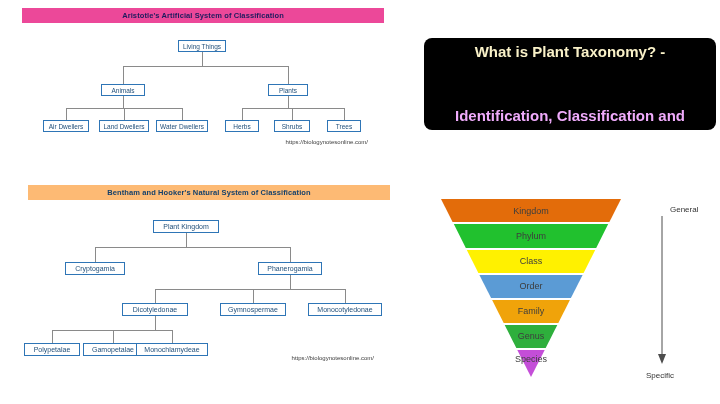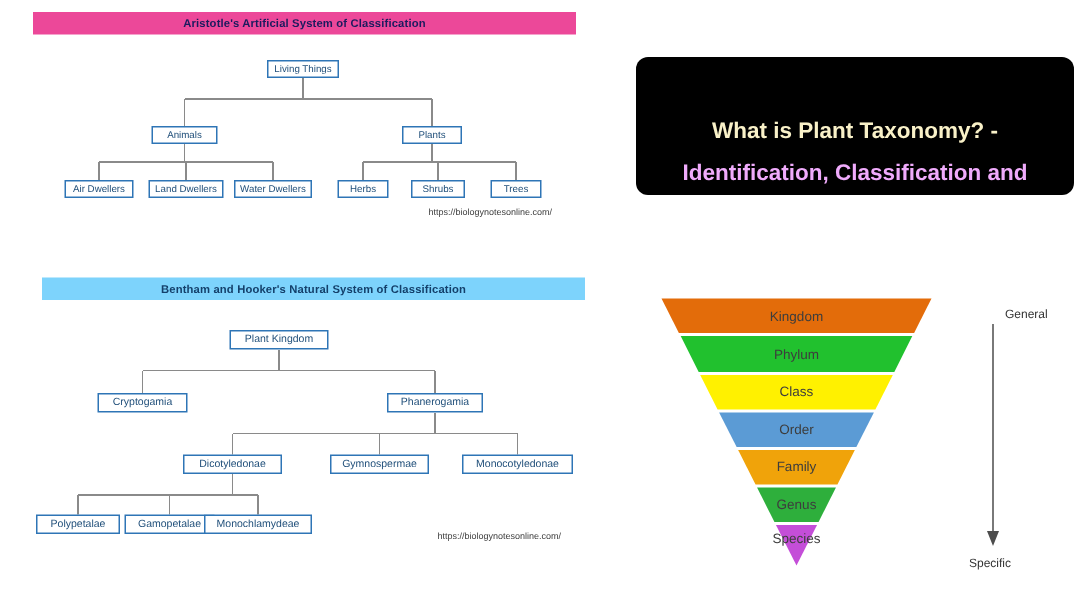--- a/index.html
+++ b/index.html
@@ -3,36 +3,36 @@
 <meta charset="utf-8">
 <style>
   html,body { margin:0; padding:0; background:#ffffff; font-family:"Liberation Sans", sans-serif; }
   .canvas { position:relative; width:720px; height:404px; background:#ffffff; overflow:hidden; }
 
   .panel { position:absolute; background:#ffffff; }
   .panel-title { position:absolute; left:14px; right:14px; top:2px; height:15px;
                  display:flex; align-items:center; justify-content:center;
                  font-weight:bold; font-size:7.5px; letter-spacing:0.1px; }
   .t-aristotle .panel-title { background:#ec4899; color:#1b1b5e; }
-  .t-bentham  .panel-title { background:#7dd3fc; color:#14406b; }
+  .t-bentham  .panel-title { background:#fdba74; color:#14406b; }
 
   .node { position:absolute; box-sizing:border-box; height:12px;
           border:1px solid #2e75b6; background:#ffffff; color:#1f4e79;
           font-size:6.5px; display:flex; align-items:center; justify-content:center;
           white-space:nowrap; }
   .node-lg { height:13px; font-size:7px; }
 
   .connector { position:absolute; left:0; top:0; }
   .connector line { stroke:#8a8a8a; stroke-width:1; shape-rendering:crispEdges; }
 
   .source { position:absolute; font-size:6px; color:#3c3c3c; }
 
   .banner { position:absolute; left:424px; top:38px; width:292px; height:92px;
             background:#000000; border-radius:8px;
-            display:flex; flex-direction:column; align-items:center; justify-content:flex-end; }
+            display:flex; flex-direction:column; align-items:center; justify-content:space-between; }
   .banner-line { font-weight:bold; font-size:15px; line-height:28px; color:#f0abfc;
                  white-space:nowrap; text-align:center; }
   .banner-line.l1 { color:#f9f1c8; }
 
   .pyramid { position:absolute; left:436px; top:198px; }
   .band-label { font-size:9px; fill:#3d3d3d; text-anchor:middle; }
 
   .axis-arrow { position:absolute; left:642px; top:198px; }
   .axis-label { font-size:8px; fill:#333333; }
 </style>

